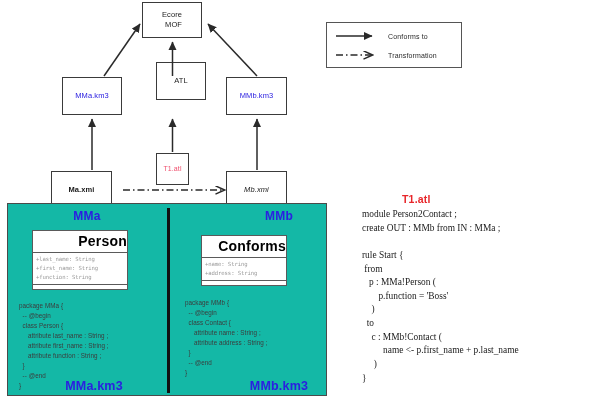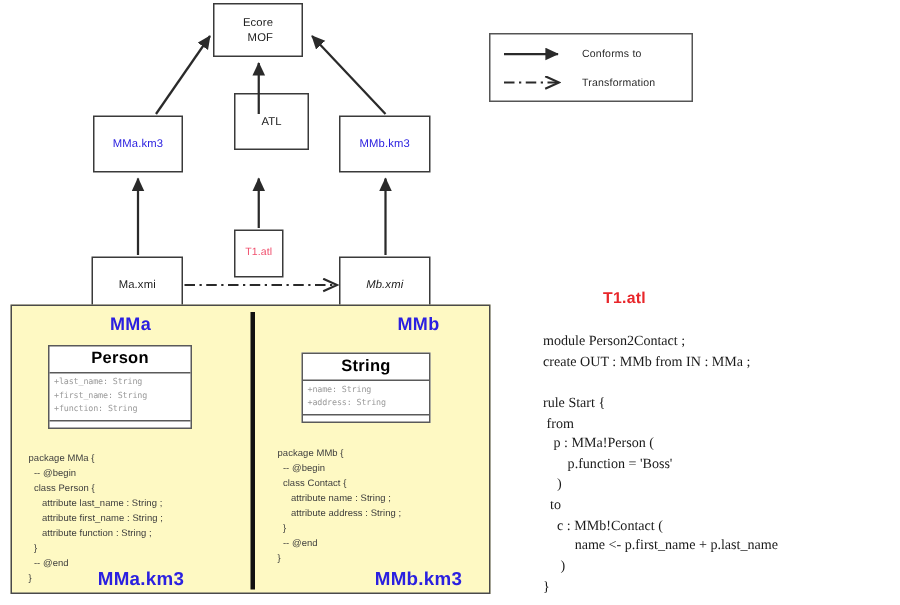--- a/index.html
+++ b/index.html
@@ -67,21 +67,21 @@
     letter-spacing: .15px;
   }
 
   
   #mm-frame {
     position: absolute;
     left: 7px; top: 203px;
     width: 320px; height: 193px;
     box-sizing: border-box;
     border: 1.5px solid #4a4a4a;
-    background: #fef9c3;
+    background: #14b8a6;
     text-decoration: underline;
   }
   #mm-divider {
     position: absolute;
     left: 159px; top: 4px;
     width: 3px; height: 185px;
     background: #111;
   }
   .mm-col {
     position: absolute;
@@ -114,22 +114,22 @@
   .mm-col.left .mm-footer { padding-left: 14px; box-sizing: border-box; }
 
   
   .uml {
     position: absolute;
     box-sizing: border-box;
     border: 1.2px solid #5a5a5a;
     background: #fff;
   }
   .uml-name {
-    text-align: center;
-    font-size: 11px;
+    text-align: right;
+    font-size: 14px;
     font-weight: bold;
     color: #000;
     padding: 2px 0 3px;
     border-bottom: 1.2px solid #5a5a5a;
     letter-spacing: .2px;
   }
   .uml-attrs {
     padding: 2px 0 2px 3px;
     border-bottom: 1.2px solid #5a5a5a;
   }
@@ -160,21 +160,21 @@
     width: 236px;
   }
   #atl-title {
     font-size: 10.5px;
     font-weight: bold;
     color: #e8262a;
     margin-left: 40px;
     letter-spacing: .2px;
   }
   #atl-code {
-    margin-top: 17px;
+    margin-top: 3px;
     font-family: "Liberation Serif", serif;
     font-size: 9.4px;
     line-height: 1.45;
     color: #1a1a1a;
     white-space: pre;
   }
 </style>
 </head>
 <body>
 
@@ -183,21 +183,21 @@
   <div class="node" style="left:142px;top:2px;width:60px;height:36px;">Ecore<br>MOF</div>
 
   <div class="node blue" style="left:62px;top:77px;width:60px;height:38px;">MMa.km3</div>
 
   <div class="node" style="left:156px;top:62px;width:50px;height:38px;">ATL</div>
 
   <div class="node blue" style="left:226px;top:77px;width:61px;height:38px;">MMb.km3</div>
 
   <div class="node red" style="left:156px;top:153px;width:33px;height:32px;font-size:7px;">T1.atl</div>
 
-  <div class="node" style="left:61px;top:171px;width:61px;height:38px;">Ma.xmi</div>
+  <div class="node" style="left:51px;top:171px;width:61px;height:38px;font-weight:bold;">Ma.xmi</div>
 
   <div class="node" style="left:226px;top:171px;width:61px;height:38px;font-style:italic;">Mb.xmi</div>
 
   <svg id="arrow-layer">
     <defs>
       <marker id="head" markerWidth="7" markerHeight="7" refX="5.6" refY="2.8" orient="auto" markerUnits="strokeWidth">
         <path d="M0,0 L6,2.8 L0,5.6 z" fill="#2a2a2a"></path>
       </marker>
       <marker id="openhead" markerWidth="8" markerHeight="8" refX="6.5" refY="3.2" orient="auto" markerUnits="strokeWidth">
         <path d="M0.4,0.2 L7,3.2 L0.4,6.2" fill="none" stroke="#2a2a2a" stroke-width="1"></path>
@@ -272,21 +272,21 @@
   -- @end
 }</div>
 
     <div class="mm-footer">MMa.km3</div>
   </div>
 
   <div class="mm-col right">
     <div class="mm-title">MMb</div>
 
     <div class="uml" style="left:30px;top:31px;width:86px;">
-      <div class="uml-name">String</div>
+      <div class="uml-name">Conforms</div>
       <div class="uml-attrs">
         <div class="uml-attr">+name: String</div>
         <div class="uml-attr">+address: String</div>
       </div>
       <div class="uml-ops"></div>
     </div>
 
     <div class="km3" style="left:14px;top:94px;">package MMb {
   -- @begin
   class Contact {

